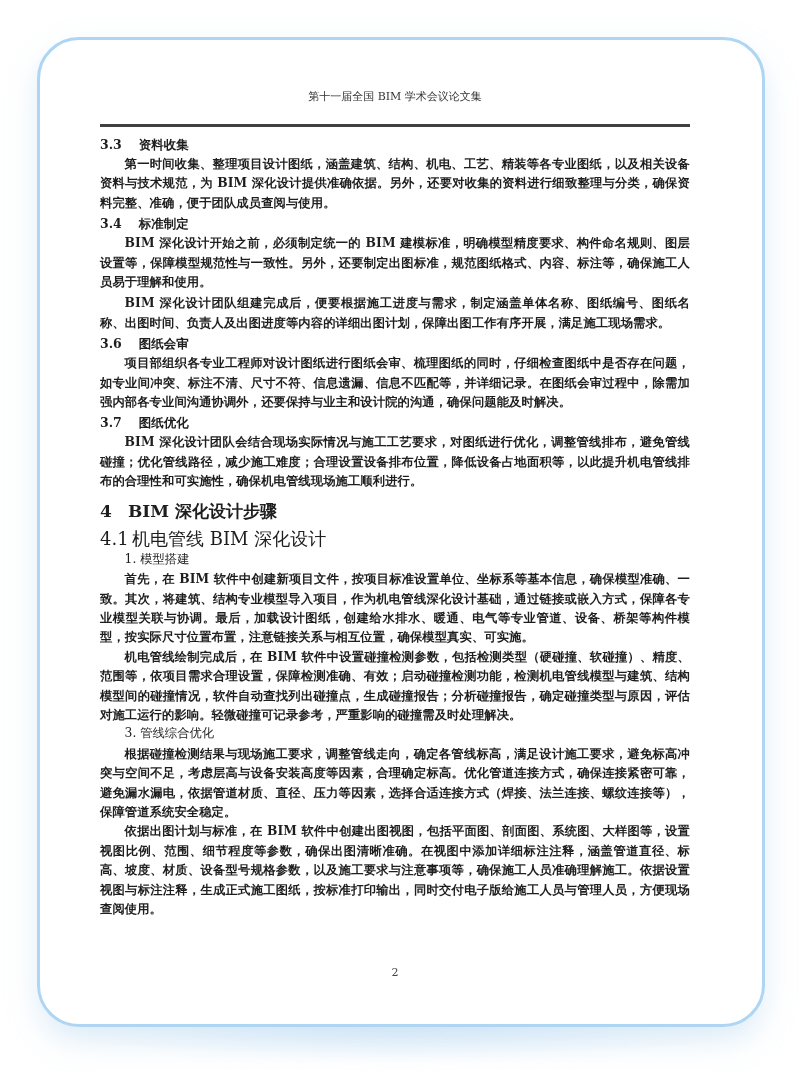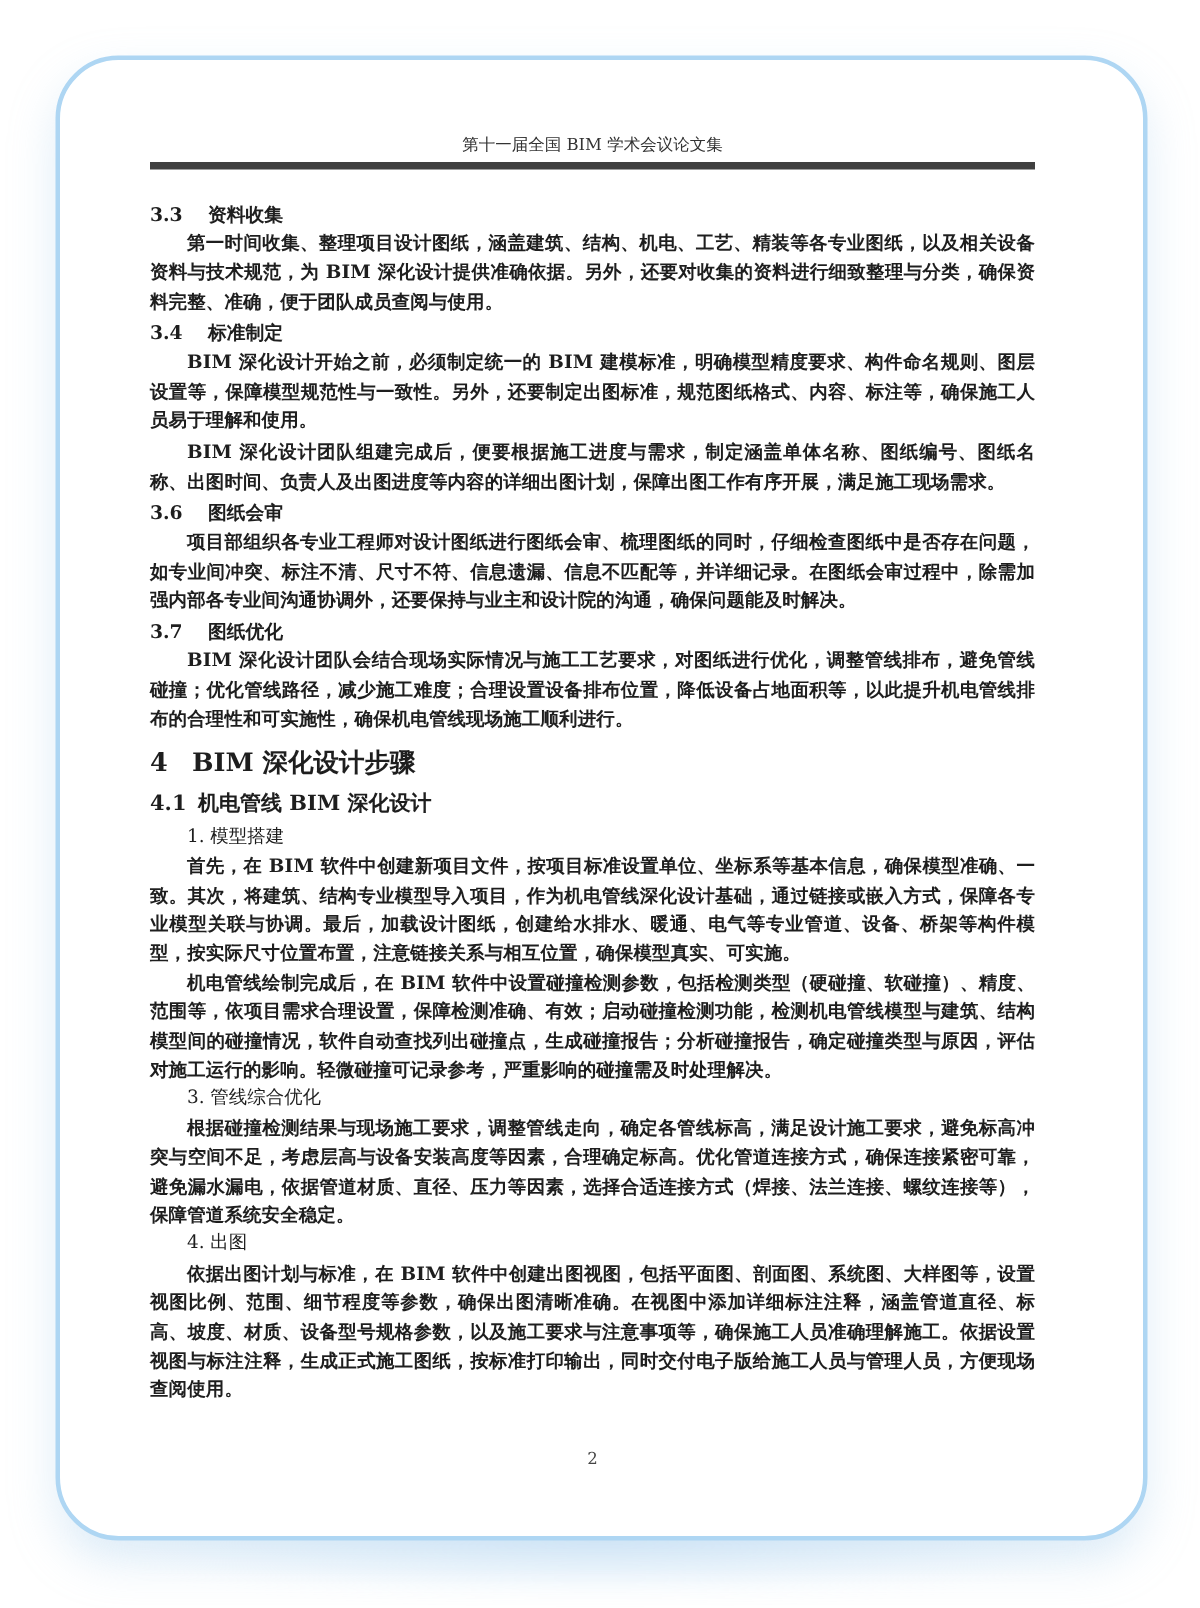--- a/index.html
+++ b/index.html
@@ -15,47 +15,47 @@
     filter: blur(6px);
   }
   .card {
     position: absolute; left: 37px; top: 37px; width: 722px; height: 984px;
     border: 3px solid #aed6f3; border-radius: 42px; background: #ffffff;
     box-shadow: 0 14px 30px rgba(170,205,235,0.35);
   }
   .page { position: absolute; left: 100px; top: 88px; width: 590px; }
   .running-head {
     text-align: center; font-size: 11px; color: #333; height: 18px; line-height: 18px;
-    border-bottom: 5px solid #404040; padding-bottom: 2px;
+    border-bottom: 3px solid #404040; padding-bottom: 18px;
   }
   .h3 { font-size: 12.5px; font-weight: bold; line-height: 19px; margin: 0; white-space: nowrap; }
   .h3 .num { display: inline-block; width: 30px; }
   .p {
     font-size: 12.3px; line-height: 19.4px; margin: 0; text-indent: 2em; text-align: justify;
     letter-spacing: 0.1px;
     font-weight: bold;
   }
   .sub { font-size: 12.3px; line-height: 19.4px; margin: 0; text-indent: 2em; }
   .h2 { font-size: 17px; font-weight: bold; line-height: 24px; margin: 8px 0 6px 0; }
   .h2 .num { display: inline-block; width: 28px; }
-  .h4 { font-size: 14px; font-weight: bold; line-height: 19px; margin: 6px 0 2px 0; }
+  .h4 { font-size: 18px; font-weight: normal; line-height: 19px; margin: 6px 0 2px 0; }
   .h4 .num { display: inline-block; width: 32px; }
   .folio { position: absolute; left: 0; width: 590px; top: 878px; text-align: center; font-size: 11px; color: #444; }
   .sec { margin-top: 2px; }
 </style>
 </head>
 <body>
 
 <div class="shadow"></div>
 <div class="card"></div>
 
 <div class="page">
   <div class="running-head">第十一届全国 BIM 学术会议论文集</div>
 
-  <div class="sec" style="margin-top:20px">
+  <div class="sec" style="margin-top:8px">
     <p class="h3"><span class="num">3.3</span>&nbsp;&nbsp;<span>资料收集</span></p>
     <p class="p">第一时间收集、整理项目设计图纸，涵盖建筑、结构、机电、工艺、精装等各专业图纸，以及相关设备资料与技术规范，为 BIM 深化设计提供准确依据。另外，还要对收集的资料进行细致整理与分类，确保资料完整、准确，便于团队成员查阅与使用。</p>
   </div>
   <div class="sec">
     <p class="h3"><span class="num">3.4</span>&nbsp;&nbsp;<span>标准制定</span></p>
     <p class="p">BIM 深化设计开始之前，必须制定统一的 BIM 建模标准，明确模型精度要求、构件命名规则、图层设置等，保障模型规范性与一致性。另外，还要制定出图标准，规范图纸格式、内容、标注等，确保施工人员易于理解和使用。</p>
   </div>
   <div class="sec">
     <p class="p">BIM 深化设计团队组建完成后，便要根据施工进度与需求，制定涵盖单体名称、图纸编号、图纸名称、出图时间、负责人及出图进度等内容的详细出图计划，保障出图工作有序开展，满足施工现场需求。</p>
   </div>
@@ -69,17 +69,16 @@
   </div>
 
   <p class="h2"><span class="num">4</span><span>BIM 深化设计步骤</span></p>
   <p class="h4"><span class="num">4.1</span><span>机电管线 BIM 深化设计</span></p>
 
   <p class="sub">1. 模型搭建</p>
   <p class="p">首先，在 BIM 软件中创建新项目文件，按项目标准设置单位、坐标系等基本信息，确保模型准确、一致。其次，将建筑、结构专业模型导入项目，作为机电管线深化设计基础，通过链接或嵌入方式，保障各专业模型关联与协调。最后，加载设计图纸，创建给水排水、暖通、电气等专业管道、设备、桥架等构件模型，按实际尺寸位置布置，注意链接关系与相互位置，确保模型真实、可实施。</p>
   <p class="p">机电管线绘制完成后，在 BIM 软件中设置碰撞检测参数，包括检测类型（硬碰撞、软碰撞）、精度、范围等，依项目需求合理设置，保障检测准确、有效；启动碰撞检测功能，检测机电管线模型与建筑、结构模型间的碰撞情况，软件自动查找列出碰撞点，生成碰撞报告；分析碰撞报告，确定碰撞类型与原因，评估对施工运行的影响。轻微碰撞可记录参考，严重影响的碰撞需及时处理解决。</p>
   <p class="sub">3. 管线综合优化</p>
   <p class="p">根据碰撞检测结果与现场施工要求，调整管线走向，确定各管线标高，满足设计施工要求，避免标高冲突与空间不足，考虑层高与设备安装高度等因素，合理确定标高。优化管道连接方式，确保连接紧密可靠，避免漏水漏电，依据管道材质、直径、压力等因素，选择合适连接方式（焊接、法兰连接、螺纹连接等），保障管道系统安全稳定。</p>
-  <p class="sub">4. 出图</p>
   <p class="p">依据出图计划与标准，在 BIM 软件中创建出图视图，包括平面图、剖面图、系统图、大样图等，设置视图比例、范围、细节程度等参数，确保出图清晰准确。在视图中添加详细标注注释，涵盖管道直径、标高、坡度、材质、设备型号规格参数，以及施工要求与注意事项等，确保施工人员准确理解施工。依据设置视图与标注注释，生成正式施工图纸，按标准打印输出，同时交付电子版给施工人员与管理人员，方便现场查阅使用。</p>
 
   <div class="folio">2</div>
 </div>
 
 </body></html>

